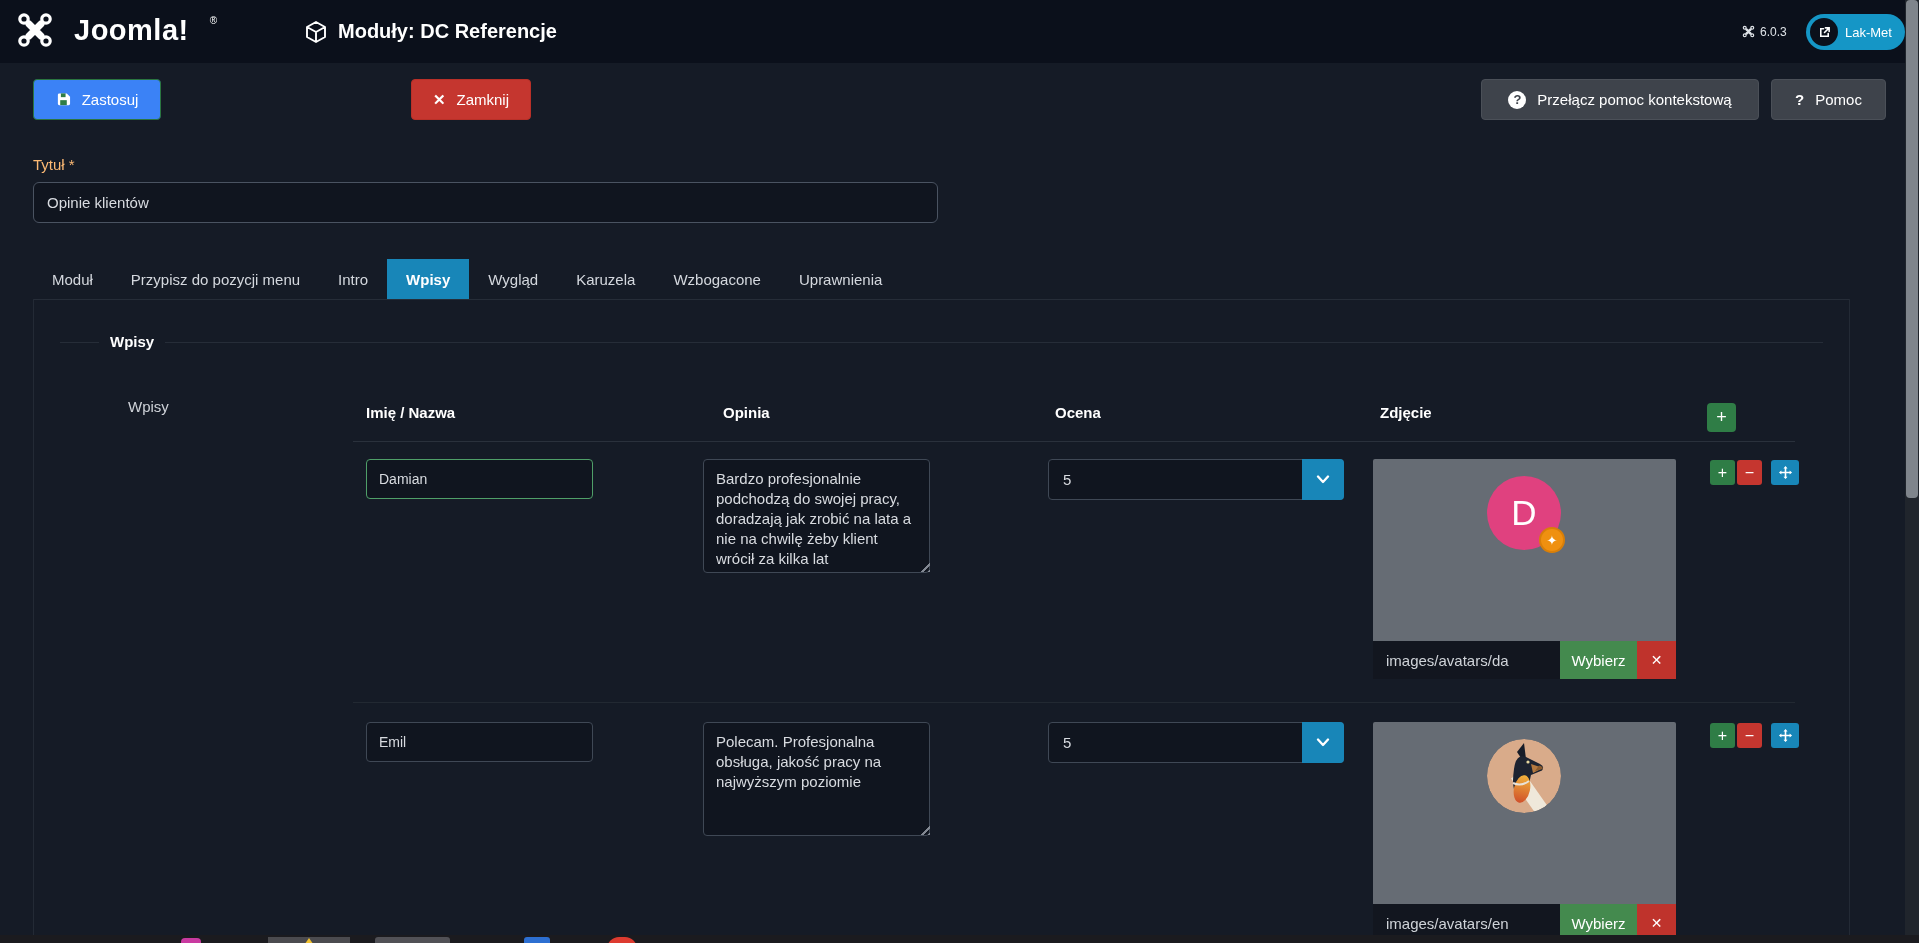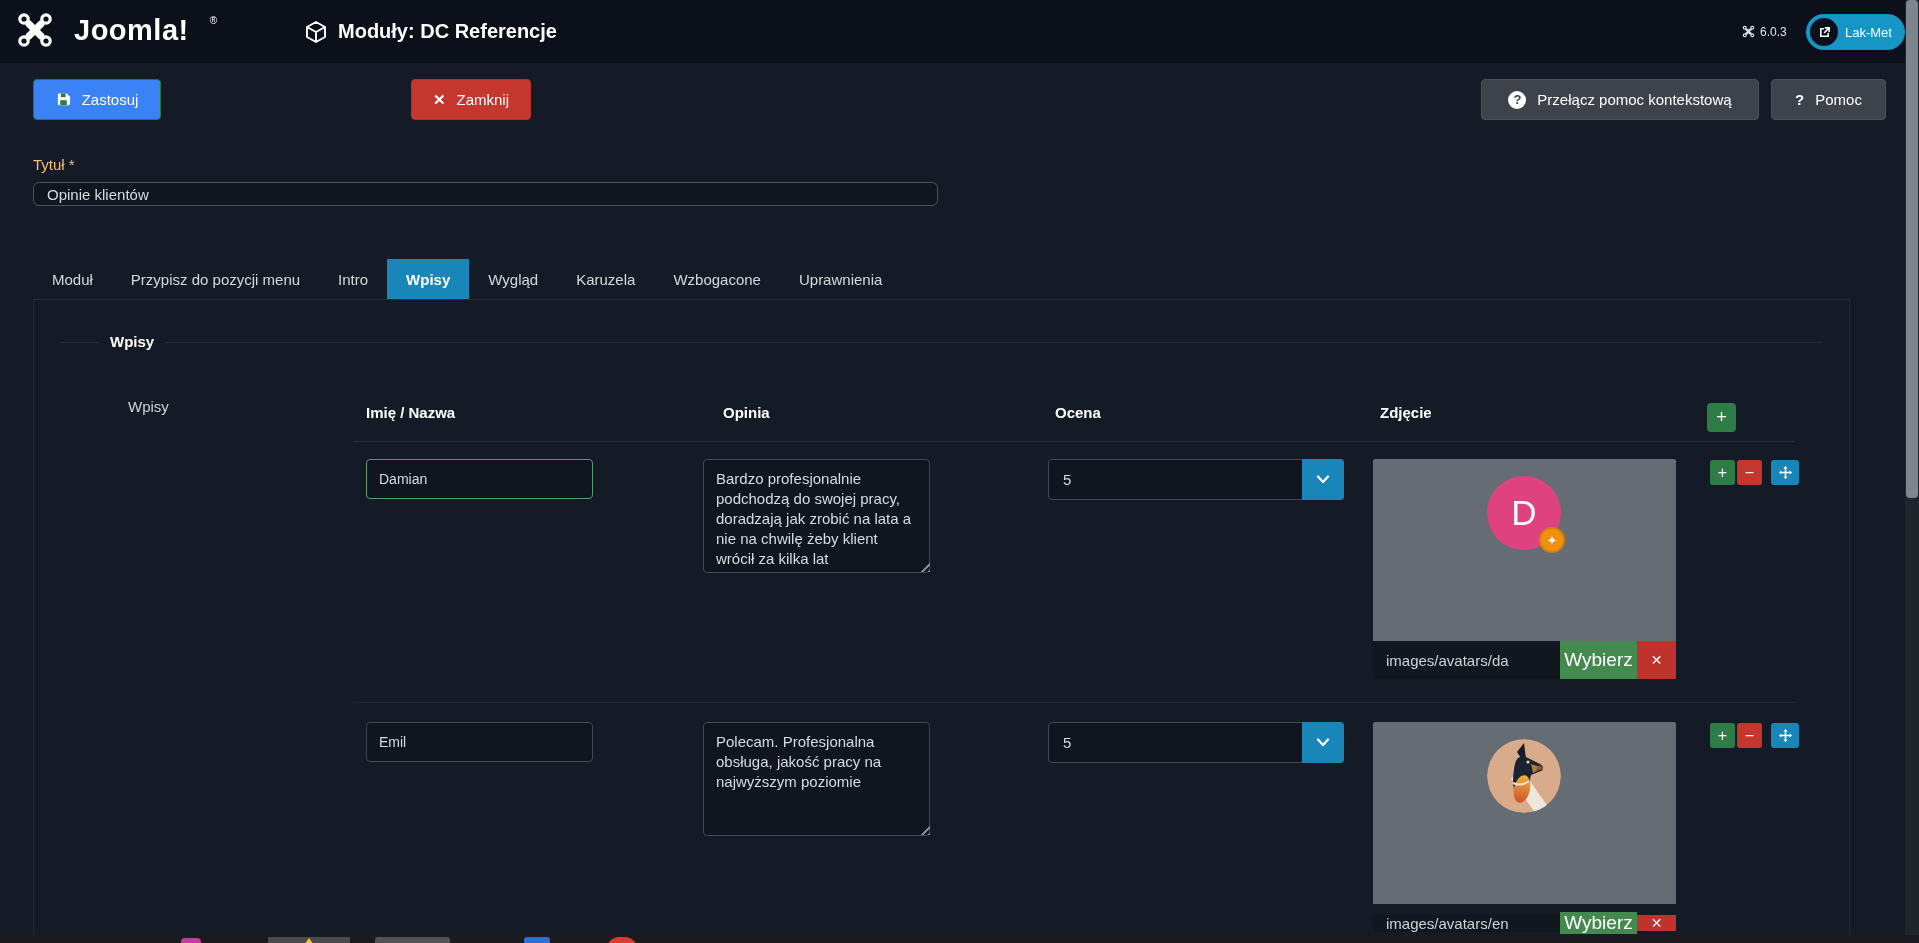--- a/index.html
+++ b/index.html
@@ -34,21 +34,21 @@
   .tb-savedd{width:41px;border-radius:0 4px 4px 0;border-left:1px solid rgba(255,255,255,.35);}
   .tb-close{position:absolute;left:411px;top:79px;width:120px;}
   .tb-togglehelp{position:absolute;left:1481px;top:79px;width:278px;}
   .tb-help{position:absolute;left:1771px;top:79px;width:115px;}
   .qcirc{width:18px;height:18px;border-radius:50%;background:#fff;color:#3e434b;font-size:13px;
          font-weight:700;display:flex;align-items:center;justify-content:center;}
   .xglyph{font-size:15px;font-weight:700;}
 
   
   .field-label{position:absolute;left:33px;top:156px;font-size:15px;color:#fdba74;}
-  .title-input{position:absolute;left:33px;top:182px;width:905px;height:24px;box-sizing:border-box;
+  .title-input{position:absolute;left:33px;top:182px;width:905px;height:41px;box-sizing:border-box;
         background:#10151f;border:1px solid #4a5361;border-radius:6px;color:#d8dbe0;
         font-size:15px;padding:0 13px;font-family:"Liberation Sans",sans-serif;outline:none;}
 
   
   .tabs{position:absolute;left:33px;top:259px;width:1817px;height:41px;display:flex;
         border-bottom:1px solid #262d38;box-sizing:border-box;}
   .tab{padding:0 19px;display:flex;align-items:center;font-size:15px;color:#d4d8de;cursor:pointer;}
   .tab.active{background:#1886b8;color:#fff;font-weight:700;}
 
   
@@ -88,21 +88,21 @@
   .imgbox{position:absolute;width:303px;height:182px;background:#666c74;border-radius:2px 2px 0 0;}
   .avatar{position:absolute;left:114px;top:17px;width:74px;height:74px;border-radius:50%;}
   .avatar-letter{background:#e0417f;display:flex;align-items:center;justify-content:center;
                  color:#fff;font-size:35px;font-weight:500;}
   .badge{position:absolute;right:-4px;bottom:-3px;width:26px;height:26px;border-radius:50%;
          background:#ef9010;border:2px solid #d97f08;box-sizing:border-box;display:flex;
          align-items:center;justify-content:center;color:#fff;font-size:13px;}
   .mediabar{position:absolute;width:303px;height:38px;display:flex;}
   .media-path{flex:1;min-width:0;background:#12161f;border:none;color:#cfd3d8;font-size:15px;
               padding:0 0 0 13px;font-family:"Liberation Sans",sans-serif;outline:none;}
-  .media-choose{width:77px;background:#448a4e;color:#fff;font-size:19px;display:flex;
+  .media-choose{width:77px;background:#448a4e;color:#fff;font-size:15px;display:flex;
                 align-items:center;justify-content:center;cursor:pointer;}
   .media-clear{width:39px;background:#bf332c;color:#fff;font-size:14px;display:flex;
                align-items:center;justify-content:center;cursor:pointer;}
 
   
   .sb-track{position:absolute;left:1905px;top:0;width:14px;height:943px;background:#20252c;}
   .sb-thumb{position:absolute;left:1px;top:0;width:12px;height:498px;background:#7f858c;border-radius:4px;}
 
   
   .sliver{position:absolute;left:0;top:935px;width:1919px;height:8px;background:#1b1b1f;overflow:visible;}
@@ -280,21 +280,21 @@
         <path d="M30 13 L37 4 L40 28 Z" fill="#171c28"></path>
         <path d="M27 30 Q29 14 39 18 L53 25 Q58 27.5 55 31.5 L44 36 Q40 58 30 56 Q24 50 27 30 Z" fill="#1d2330"></path>
         <path d="M44 25 L56 29 L46 34 Z" fill="#b5793f"></path>
         <path d="M52 26.5 Q56 27 55.5 30 L48 32 Z" fill="#8a5a2e"></path>
         <ellipse cx="35" cy="50" rx="8" ry="14" fill="url(#chest)" transform="rotate(12 35 50)"></ellipse>
         <path d="M26 44 Q34 48 42 42" stroke="#e8e2d8" stroke-width="2" fill="none"></path>
         <circle cx="41" cy="23" r="1.6" fill="#e8d9a0"></circle>
       </g>
     </svg>
   </div>
-  <div class="mediabar" style="left:1373px;top:904px;align-items:center;">
+  <div class="mediabar" style="left:1373px;top:904px;">
     <input class="media-path" type="text" value="images/avatars/en" style="">
     <div class="media-choose">Wybierz</div>
     <div class="media-clear">
       <span>✕</span>
     </div>
   </div>
 
   <div class="mini-btn rc rc-plus" style="left:1710px;top:723px;">
     <span>+</span>
   </div>

